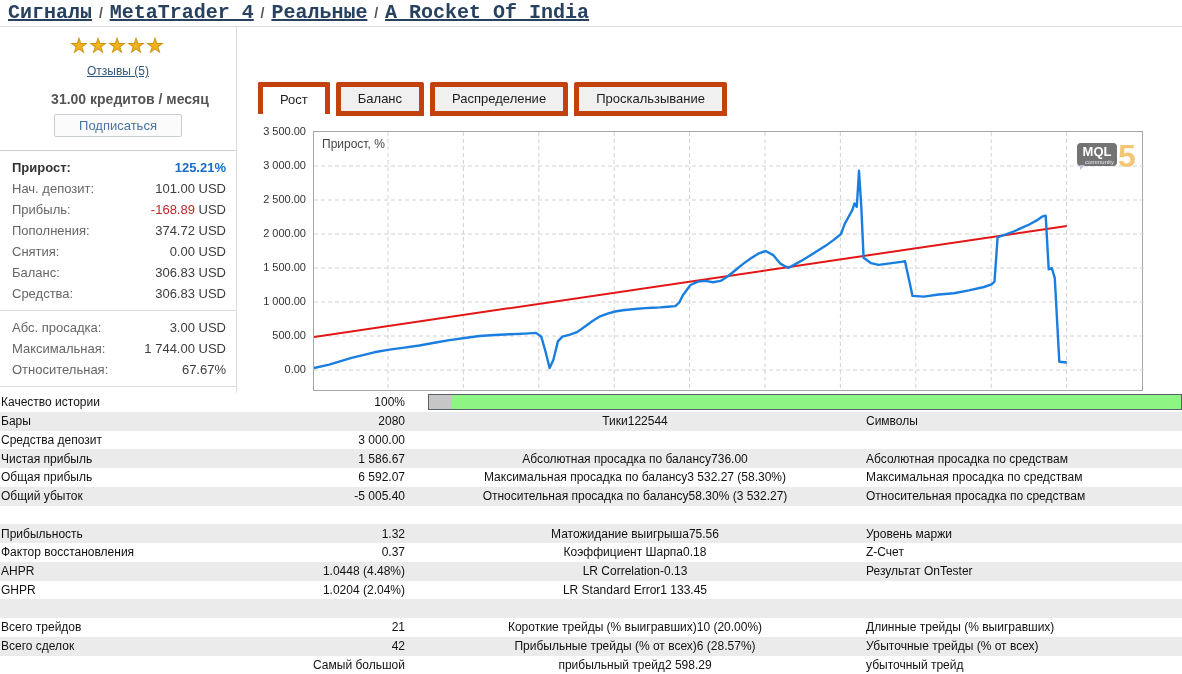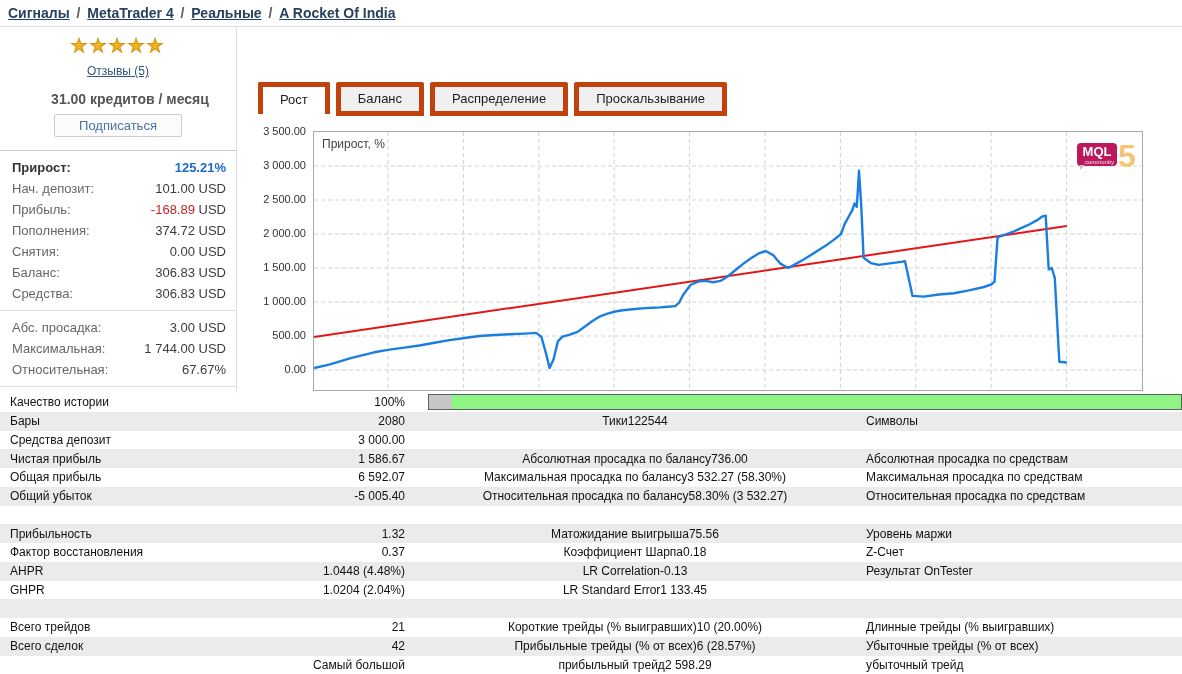--- a/index.html
+++ b/index.html
@@ -2,21 +2,21 @@
 <html><head>
 <meta charset="utf-8">
 <style>
   html,body{margin:0;padding:0;background:#fff;}
   .page{position:relative;width:1182px;height:674px;overflow:hidden;background:#fff;
         font-family:"Liberation Sans","DejaVu Sans",sans-serif;color:#1a1a1a;}
 
   
   .breadcrumb{position:absolute;left:0;top:0;width:100%;height:27px;line-height:26px;
               padding-left:8px;box-sizing:border-box;border-bottom:1px solid #ddd;background:#fff;}
-  .bc-link{color:#27415f;font-size:14px;font-weight:bold;text-decoration:underline;cursor:pointer;}
+  .bc-link{color:#27415f;font-size:20px;font-weight:bold;text-decoration:underline;cursor:pointer;font-family:Liberation Mono, monospace;}
   .bc-sep{color:#555;font-size:14px;font-weight:bold;padding:0 3px;}
 
   
   .sidebar{position:absolute;left:0;top:27px;width:237px;height:366px;box-sizing:border-box;
            border-right:1px solid #ddd;background:#fff;}
   .stars{text-align:center;margin-top:7px;font-size:19px;letter-spacing:2px;color:#f2b31c;
          -webkit-text-stroke:1px #cf9414;cursor:pointer;}
   .reviews{text-align:center;margin-top:4px;}
   .reviews a{color:#33567d;font-size:12px;text-decoration:underline;cursor:pointer;text-align:right;}
   .price{text-align:center;margin-top:12px;font-size:14px;font-weight:bold;color:#555;padding-left:24px;}
@@ -43,33 +43,33 @@
   .tab.active{background:#fff;border-bottom:none;height:27px;line-height:25px;}
 
   
   .yticks{position:absolute;left:240px;top:131px;width:66px;}
   .ytick{position:absolute;right:0;font-size:11px;color:#333;white-space:nowrap;}
   .plot{position:absolute;left:313px;top:131px;width:830px;height:260px;box-sizing:border-box;
         border:1px solid #a8a8a8;background:#fff;}
   .plot svg{position:absolute;left:0;top:0;}
   .plot-label{position:absolute;left:8px;top:5px;font-size:12px;color:#444;}
   .mql-logo{position:absolute;left:763px;top:11px;display:flex;align-items:flex-start;}
-  .mql-box{width:40px;height:23px;background:#be185d;border-radius:4px;position:relative;text-align:center;}
+  .mql-box{width:40px;height:23px;background:#737373;border-radius:4px;position:relative;text-align:center;}
   .mql-box .mql-txt{color:#fff;font-size:13px;font-weight:bold;line-height:17px;display:block;}
   .mql-box .mql-sub{position:absolute;right:3px;bottom:1px;font-size:6px;color:#e7ebf2;}
   .mql-tail{position:absolute;left:3px;bottom:-4px;width:0;height:0;
             border-left:5px solid #b9c3d4;border-bottom:5px solid transparent;}
   .mql-five{font-size:32px;font-weight:bold;color:#f2c675;line-height:26px;margin-left:1px;}
 
   
   .stats-table{position:absolute;left:0;top:393px;width:1182px;height:281px;overflow:hidden;
                background:#fff;}
   .t-row{display:flex;align-items:center;height:18.75px;font-size:12px;color:#111;}
   .t-row:nth-child(even){background:#ebebeb;}
-  .t-c1{width:405px;display:flex;justify-content:space-between;padding-left:10px;box-sizing:border-box;}
+  .t-c1{width:405px;display:flex;justify-content:space-between;padding-left:1px;box-sizing:border-box;}
   .t-g1{width:27px;flex:none;}
   .t-c2{width:406px;display:flex;justify-content:center;}
   .t-g2{width:28px;flex:none;}
   .t-c3{flex:1;}
   .qbar{margin-left:23px;flex:1;height:14px;border:1px solid #596066;display:flex;margin-right:0;}
   .qbar-gray{background:#c6c6c6;}
   .qbar-green{flex:1;background:#8ef584;}
 </style>
 </head>
 <body>

